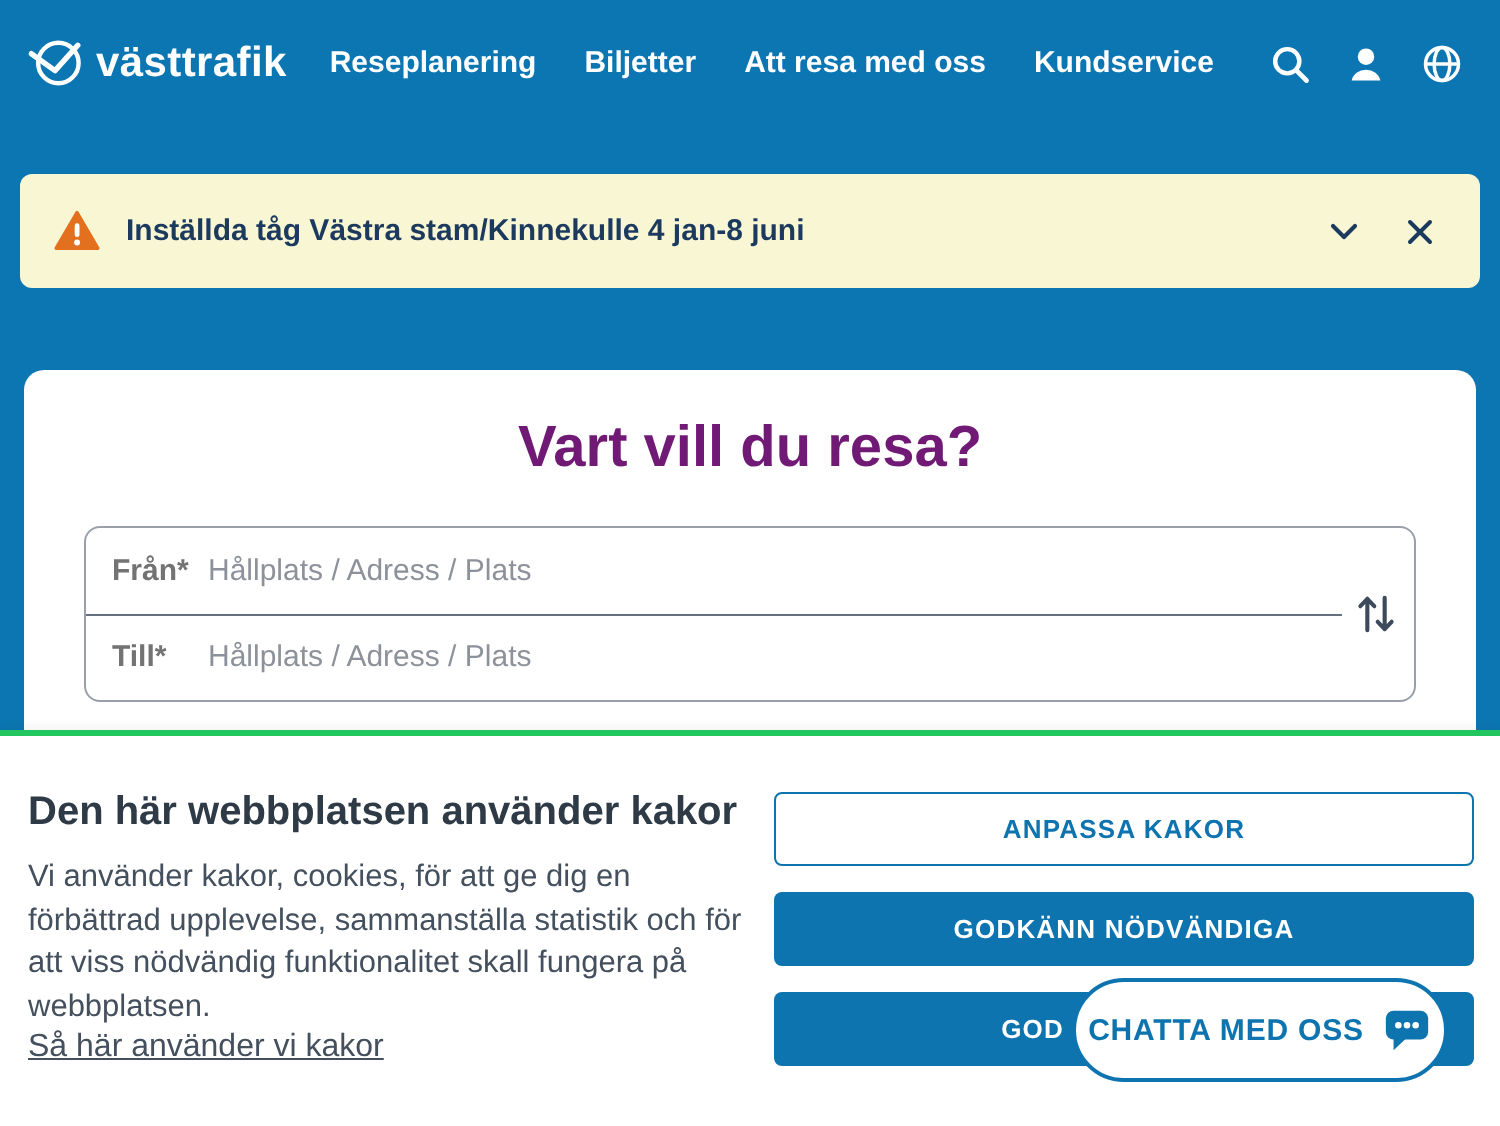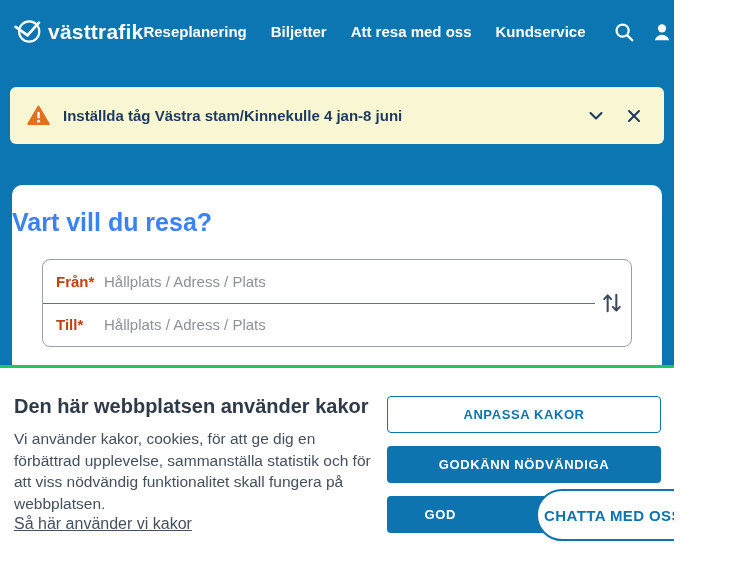--- a/index.html
+++ b/index.html
@@ -1,19 +1,19 @@
 <!DOCTYPE html>
 <html><head>
 <meta charset="utf-8">
 <style>
   * { margin: 0; padding: 0; box-sizing: border-box; }
   html, body { width: 750px; height: 563px; }
   body { font-family: "Liberation Sans", sans-serif; }
   #app {
-    position: relative; width: 674px; height: 563px;
+    position: relative; width: 750px; height: 563px;
     background: #0c76b3; overflow: hidden;
   }
 
   
   .header {
     position: absolute; top: 0; left: 0; right: 0; height: 63px;
     display: flex; align-items: center; padding: 0 18px 0 14px;
   }
   .logo { display: flex; align-items: center; gap: 7px; cursor: pointer; }
   .logo-text { color: #fff; font-size: 21px; font-weight: bold; letter-spacing: 0.2px; }
@@ -31,29 +31,29 @@
   .alert-text { color: #1c3a5e; font-size: 15px; font-weight: bold; }
   .alert-controls { margin-left: auto; display: flex; align-items: center; gap: 19px; }
   .alert-btn { background: none; border: none; cursor: pointer; display: flex; align-items: center; padding: 2px; }
 
   
   .card {
     position: absolute; top: 185px; left: 12px; right: 12px; bottom: 0;
     background: #fff; border-radius: 10px 10px 0 0;
   }
   .card-title {
-    text-align: left; margin-top: 23px;
-    font-size: 25px; font-weight: bold; color: #3b82f6;
+    text-align: center; margin-top: 23px;
+    font-size: 29px; font-weight: bold; color: #701a75;
   }
   .searchbox {
     position: relative; margin: 22px 30px 0;
     height: 88px; border: 1px solid #99a0a9; border-radius: 8px; background: #fff;
   }
   .searchrow { height: 43px; display: flex; align-items: center; padding: 0 56px 0 13px; }
-  .searchrow .field-label { width: 48px; flex: 0 0 48px; font-size: 15px; font-weight: bold; color: #c2410c; }
+  .searchrow .field-label { width: 48px; flex: 0 0 48px; font-size: 15px; font-weight: bold; color: #737373; }
   .searchrow input {
     flex: 1; border: none; outline: none; background: transparent;
     font-family: "Liberation Sans", sans-serif; font-size: 15px; color: #24364e;
   }
   .searchrow input::placeholder { color: #8c919a; opacity: 1; }
   .search-divider { position: absolute; top: 43px; left: 0; right: 36px; border-top: 1px solid #657080; }
   .swap-btn {
     position: absolute; right: 4px; top: 50%; transform: translateY(-50%);
     background: none; border: none; cursor: pointer; padding: 2px; display: flex;
   }

